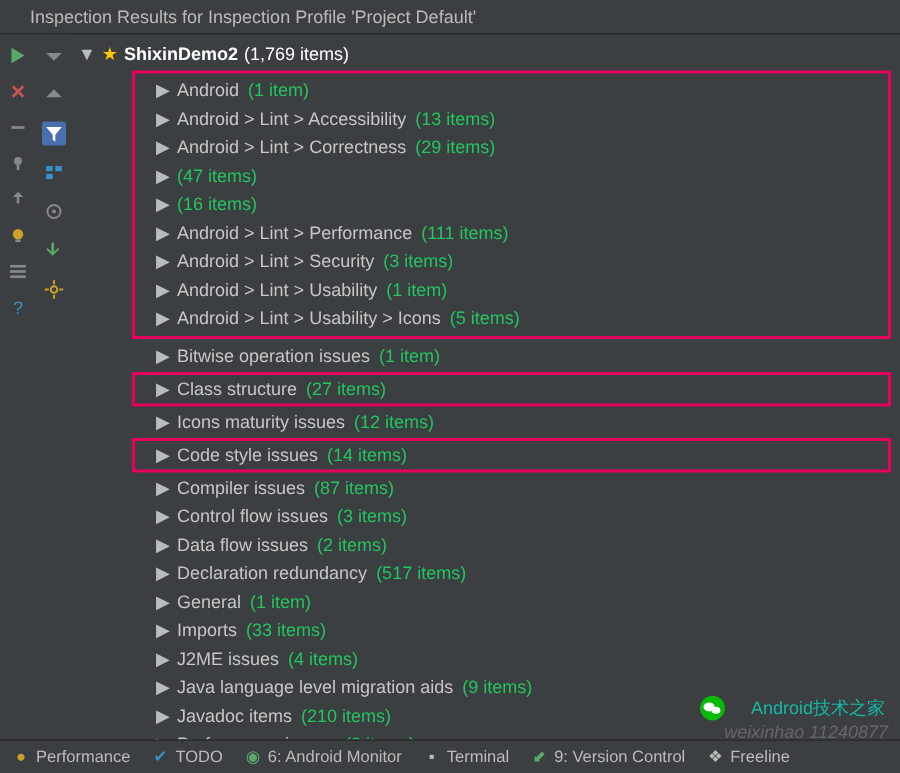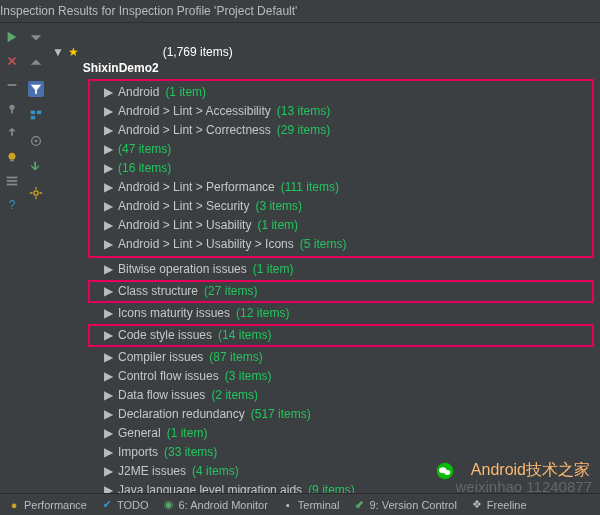--- a/index.html
+++ b/index.html
@@ -1,42 +1,42 @@
 <!DOCTYPE html>
 <html><head>
 <meta charset="utf-8">
 <style>
   * { margin: 0; padding: 0; box-sizing: border-box; font-family: "Segoe UI", Arial, sans-serif; }
   body { background: #3c3f41; color: #bbbbbb; width: 600px; height: 515px; overflow: hidden; font-size: 12px; position: relative; }
-  .titlebar { background: #3c3f41; padding: 4px 0; color: #bbbbbb; font-size: 12px; border-bottom: 1px solid #2b2b2b; }
+  .titlebar { background: #3c3f41; padding: 4px 20px; color: #bbbbbb; font-size: 12px; border-bottom: 1px solid #2b2b2b; }
   .content { display: flex; height: calc(100% - 44px); }
   .gutter { width: 24px; background: #3c3f41; display: flex; flex-direction: column; align-items: center; padding-top: 6px; gap: 8px; }
   .gutter2 { width: 24px; background: #3c3f41; display: flex; flex-direction: column; align-items: center; padding-top: 6px; gap: 10px; }
   .gicon { width: 16px; height: 16px; display: flex; align-items: center; justify-content: center; color: #888; }
   .gicon svg { width: 14px; height: 14px; }
   .tree { flex: 1; padding: 4px 0; overflow: hidden; }
   .root { display: flex; align-items: center; gap: 4px; padding: 2px 4px; }
   .root .arrow { color: #bbbbbb; }
   .root .bulb { color: #ffc800; }
-  .root .name { color: #ffffff; font-weight: bold; margin-top: 32px; }
+  .root .name { color: #ffffff; font-weight: bold; }
   .root .count { color: #ffffff; font-weight: normal; text-align: right; }
   .highlight-box { border: 2px solid #e6005c; margin: 2px 6px 2px 40px; padding: 2px 0; }
   .highlight-row { border: 2px solid #e6005c; margin: 1px 6px 1px 40px; }
   .item { display: flex; align-items: center; gap: 6px; padding: 1px 4px 1px 56px; line-height: 17px; white-space: nowrap; }
   .highlight-box .item, .highlight-row .item { padding-left: 14px; }
   .item .arrow { color: #bbbbbb; width: 8px; }
   .item .label { color: #c7c7c7; }
   .item .gt { color: #c7c7c7; }
   .item .count { color: #22c55e; }
   .bottom { position: absolute; bottom: 0; left: 0; right: 0; height: 22px; background: #3c3f41; border-top: 1px solid #2b2b2b; display: flex; align-items: center; gap: 14px; padding: 0 8px; font-size: 11px; }
   .tab { display: flex; align-items: center; gap: 4px; color: #bbbbbb; }
   .tab .ico { width: 12px; height: 12px; display: inline-flex; align-items: center; justify-content: center; }
-  .overlay { position: absolute; right: 10px; bottom: 34px; display: flex; align-items: center; gap: 17px; color: #fdba74; font-size: 16px; }
+  .overlay { position: absolute; right: 10px; bottom: 34px; display: flex; align-items: center; gap: 17px; color: #14b8a6; font-size: 12px; }
   .overlay .wechat { width: 18px; height: 18px; }
-  .watermark { position: absolute; right: 8px; bottom: 20px; color: #666; font-size: 15px; }
+  .watermark { position: absolute; right: 8px; bottom: 20px; color: #666; font-size: 12px; font-style: italic; }
   .run { color: #59a869; }
   .stop { color: #c75450; }
   .filter-active { background: #4b6eaf; border-radius: 2px; padding: 1px; }
   .yell { color: #c9a227; }
 </style>
 </head>
 <body>
 
 <div class="titlebar">
   <span>Inspection Results for Inspection Profile 'Project Default'</span>

